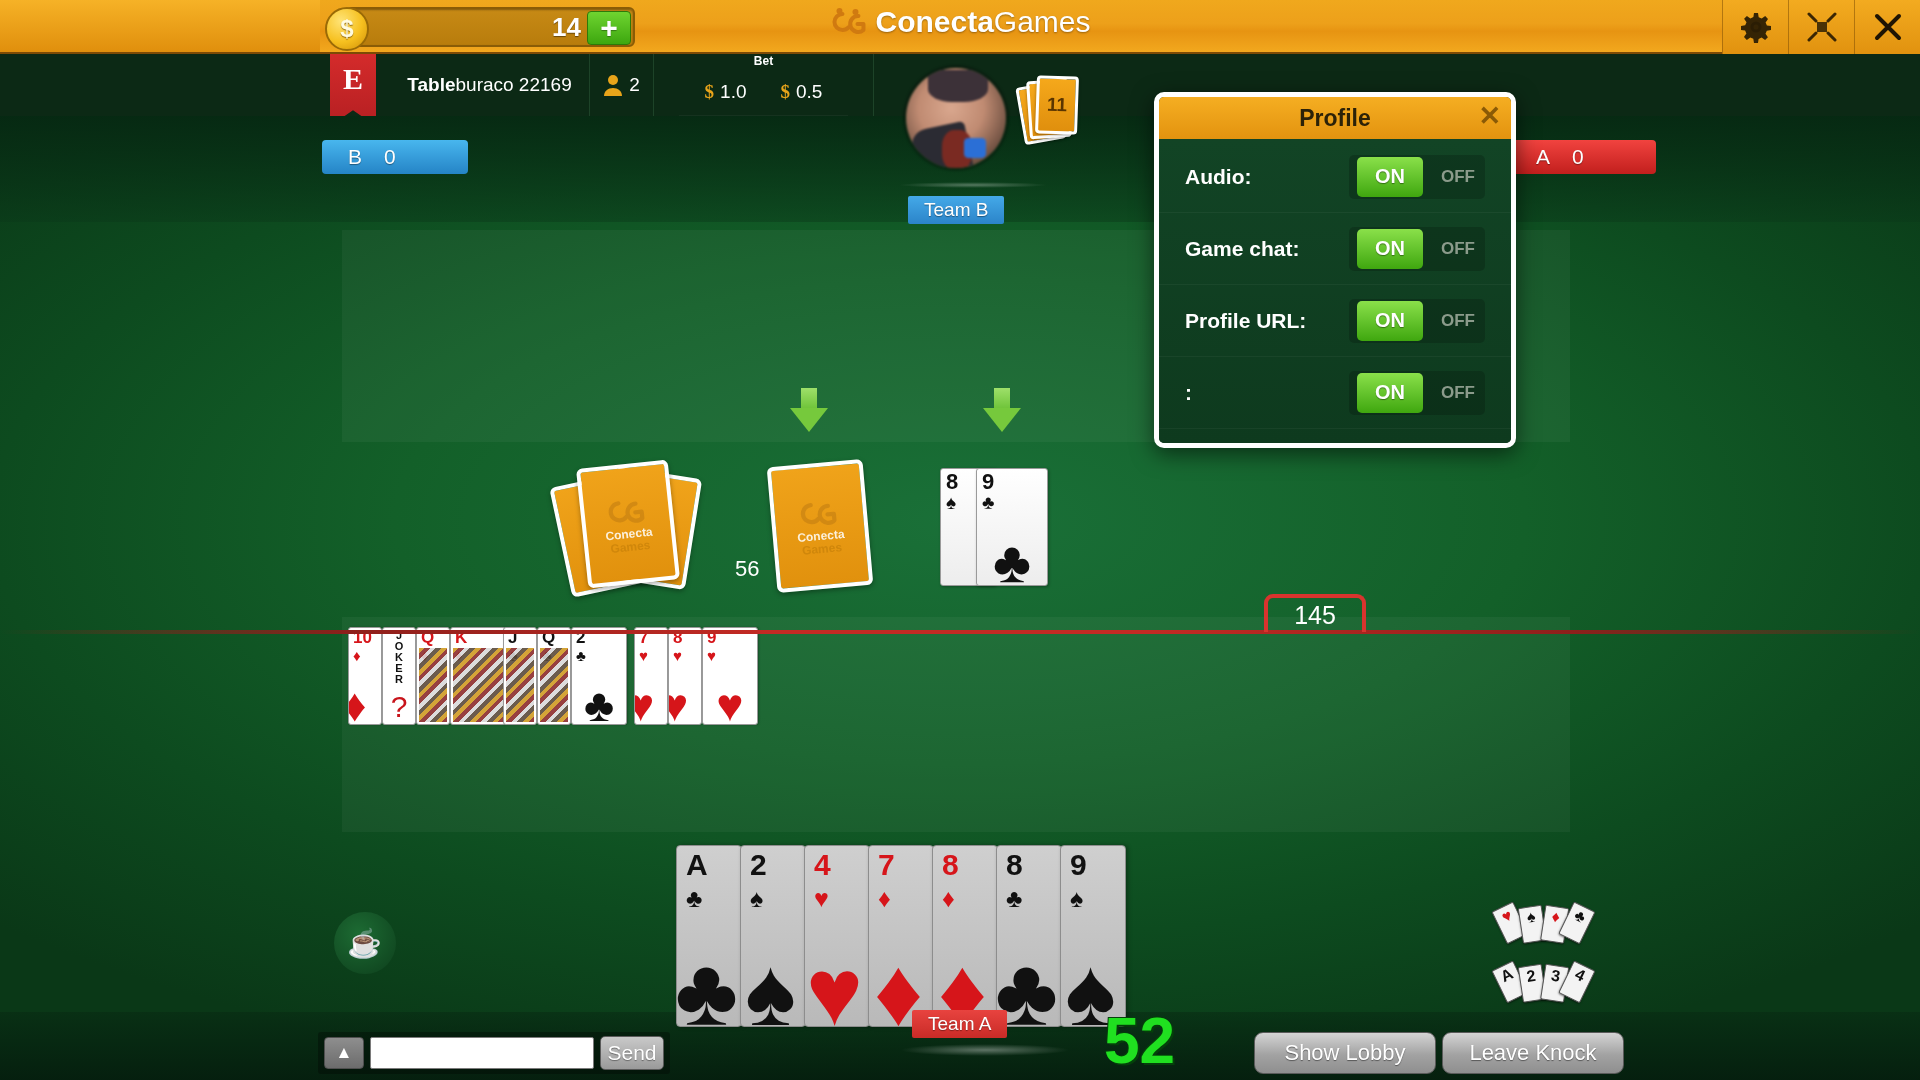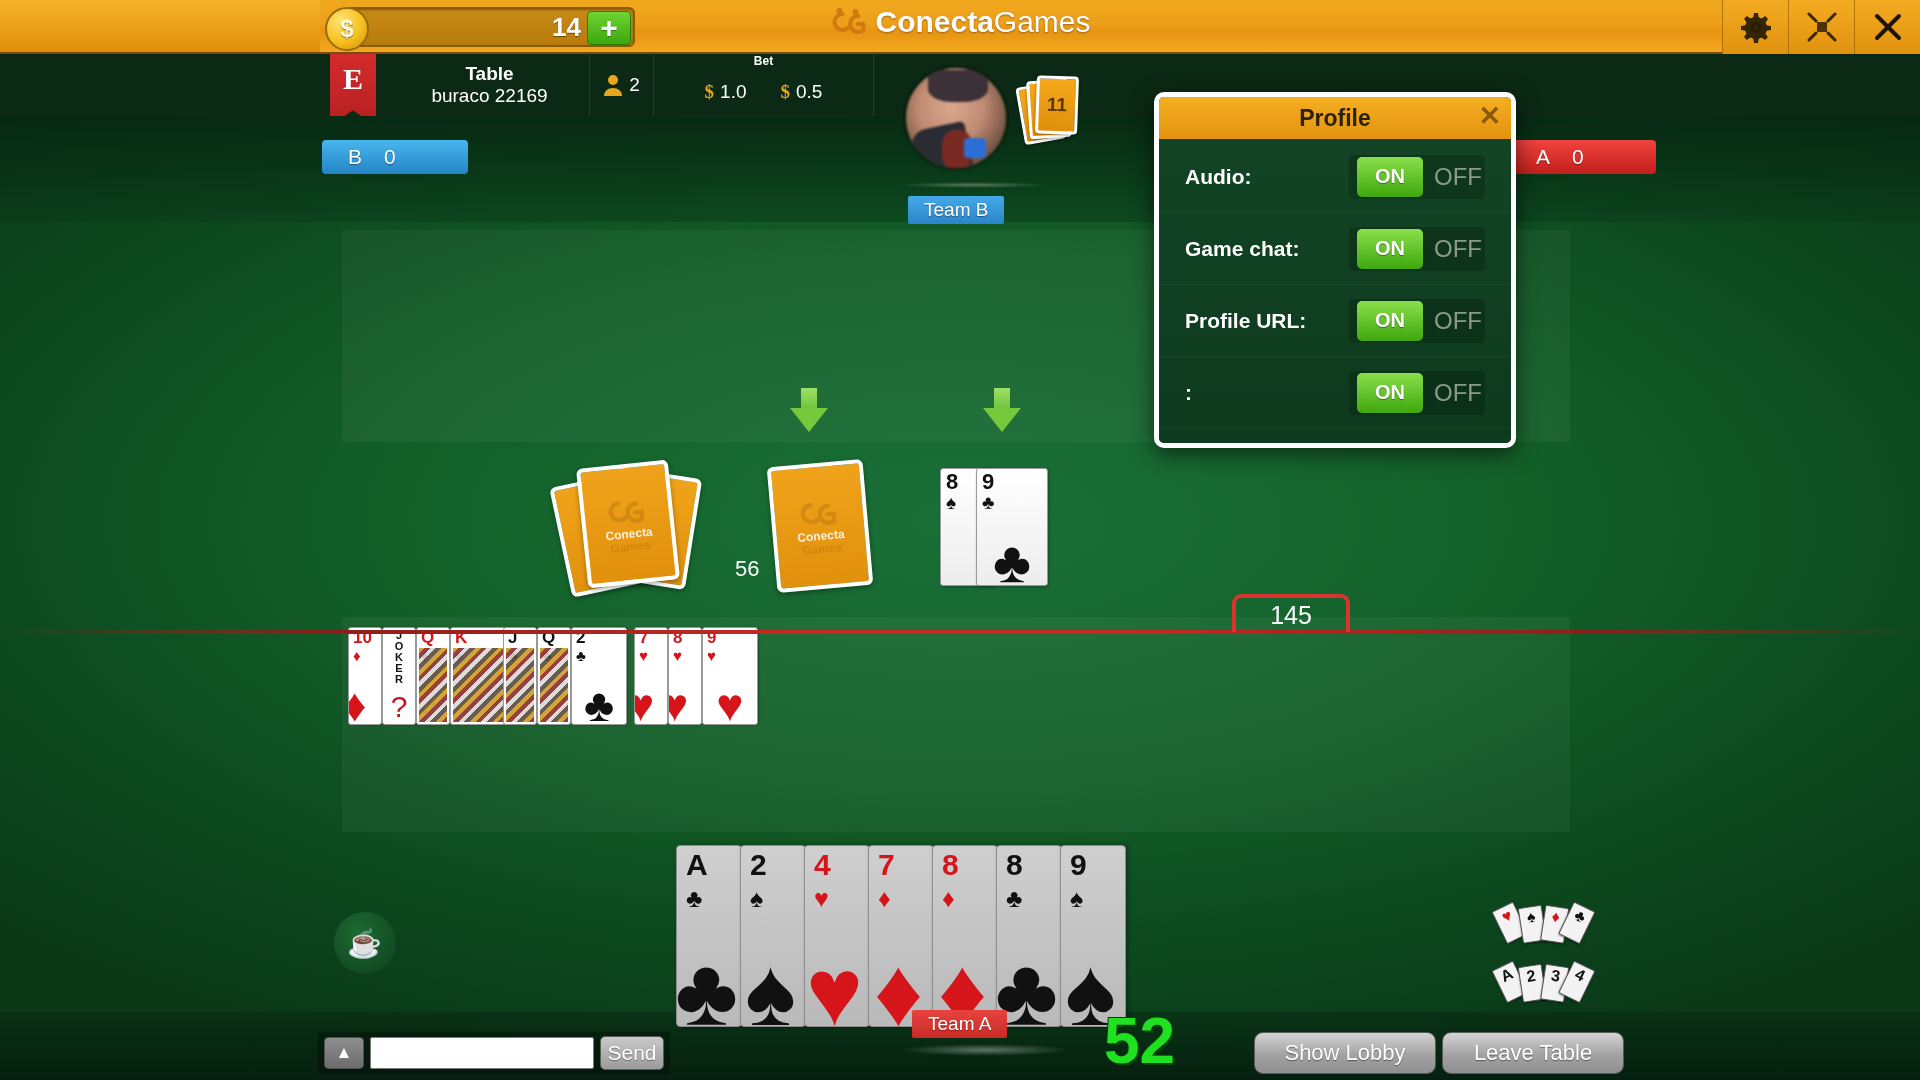--- a/index.html
+++ b/index.html
@@ -67,21 +67,21 @@
   }
   .flag {
     position:absolute; left: 330px; top: 54px; width: 46px; height: 72px;
     background: linear-gradient(180deg,#d42b2b,#b51f22);
     display:flex; align-items:flex-start; justify-content:center;
     clip-path: polygon(0 0, 100% 0, 100% 100%, 50% 78%, 0 100%);
     color:#fff; font-weight: bold; font-size: 30px; padding-top: 8px;
     font-family: "Liberation Serif", serif;
   }
   .cell-table { position:absolute; left: 390px; top:54px; height:62px; width:200px;
-     display:flex; flex-direction:column; align-items:center; justify-content:center;
+     display:flex; align-items:center; justify-content:center;
      color:#fff; border-right:1px solid #1d4328; }
   .cell-table .l1 { font-size: 19px; font-weight: 600; }
   .cell-table .l2 { font-size: 19px; }
   .cell-players { position:absolute; left:590px; top:54px; height:62px; width:64px;
      display:flex; align-items:center; justify-content:center; gap:6px;
      color:#fff; border-right:1px solid #1d4328; font-size:19px; }
   .cell-bet { position:absolute; left:654px; top:54px; height:62px; width:220px;
      display:flex; flex-direction:column; align-items:center; justify-content:center;
      color:#fff; border-right:1px solid #1d4328; }
   .cell-bet .title { font-size:12px; font-weight:700; }
@@ -234,21 +234,21 @@
     color:#20e020; text-shadow: 2px 2px 0 #04400a, -1px -1px 0 #04400a;
   }
   .hand-shadow { position:absolute; left:900px; top:1044px; width:170px; height:12px;
      background: radial-gradient(ellipse at center, rgba(255,255,255,.35), rgba(255,255,255,0) 70%); }
 
   .tablecloth-line { position:absolute; left:898px; top:182px; width:150px; height:6px;
      background: radial-gradient(ellipse at center, rgba(255,255,255,.30), rgba(255,255,255,0) 70%); }
 
   
   .marker-145 {
-    position:absolute; left:1232px; top:594px; width:118px; height:38px;
+    position:absolute; left:1264px; top:594px; width:102px; height:38px;
     border: 4px solid #d9342e; border-bottom: none; border-radius: 9px 9px 0 0;
     display:flex; align-items:center; justify-content:center;
     color:#fff; font-size:25px; background: transparent;
   }
   .marker-line { position:absolute; left:0px; top:630px; width:1920px; height:4px;
     background: linear-gradient(90deg, rgba(150,25,20,0) 0%, #8d1f1b 18%, #c32a24 40%, #c32a24 60%, #8d1f1b 82%, rgba(150,25,20,0) 100%); }
 
   
   .coffee {
     position:absolute; left:334px; top:912px; width:62px; height:62px; border-radius:50%;
@@ -321,21 +321,21 @@
     background: rgba(0,0,0,.18); border-radius:5px;
   }
   .toggle .on {
     width: 66px; height: 40px; margin: 8px; border-radius:5px;
     background: linear-gradient(180deg,#8ae04a,#3fa70f);
     display:flex; align-items:center; justify-content:center;
     color:#fff; font-size:20px; font-weight:700; text-shadow: 0 1px 1px rgba(0,0,0,.4);
   }
   .toggle .off {
     flex:1; display:flex; align-items:center; justify-content:center;
-    color:#8b9b8b; font-size:24px; font-weight:400;
+    color:#8b9b8b; font-size:17px; font-weight:700;
   }
   .row-table { border-bottom:none; height: 64px; }
   .swatches { display:flex; gap: 10px; }
   .sw { width: 34px; height: 34px; border-radius: 6px; border:1px solid rgba(0,0,0,.35); }
 </style>
 </head>
 <body>
 
 <div id="app">
 
@@ -610,21 +610,21 @@
 
   <div class="chatbar">
     <div class="chat-toggle">
       <span>▲</span>
     </div>
     <input class="chat-input" type="text" placeholder="" style="">
     <div class="chat-send">Send</div>
   </div>
 
   <div class="btn-gray btn-lobby">Show Lobby</div>
-  <div class="btn-gray btn-leave">Leave Table</div>
+  <div class="btn-gray btn-leave">Leave Knock</div>
 
   <div class="dialog">
     <div class="dlg-title">
       <span>Profile</span>
       <span class="dlg-close">✕</span>
     </div>
     <div class="dlg-body" id="dlgbody">
       <div class="row">
         <div class="label">Audio:</div>
         <div class="toggle">

